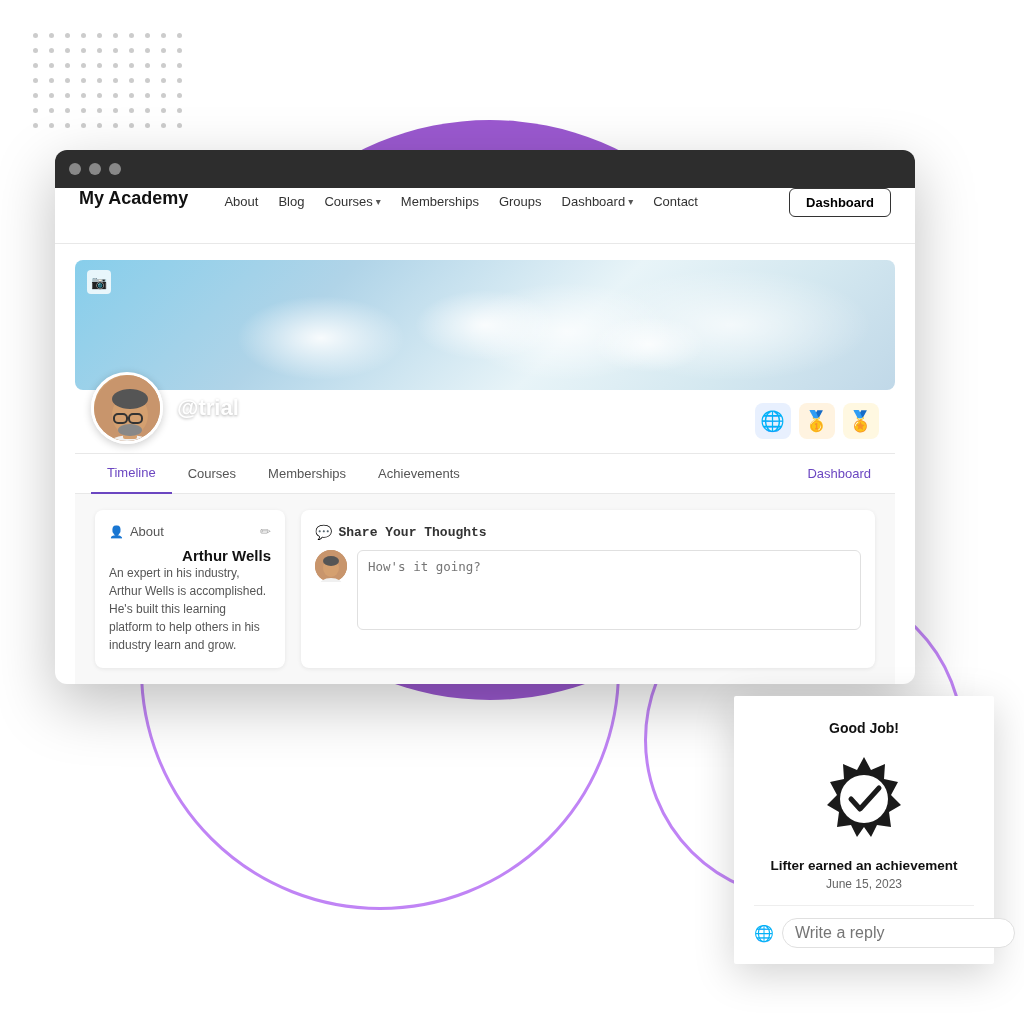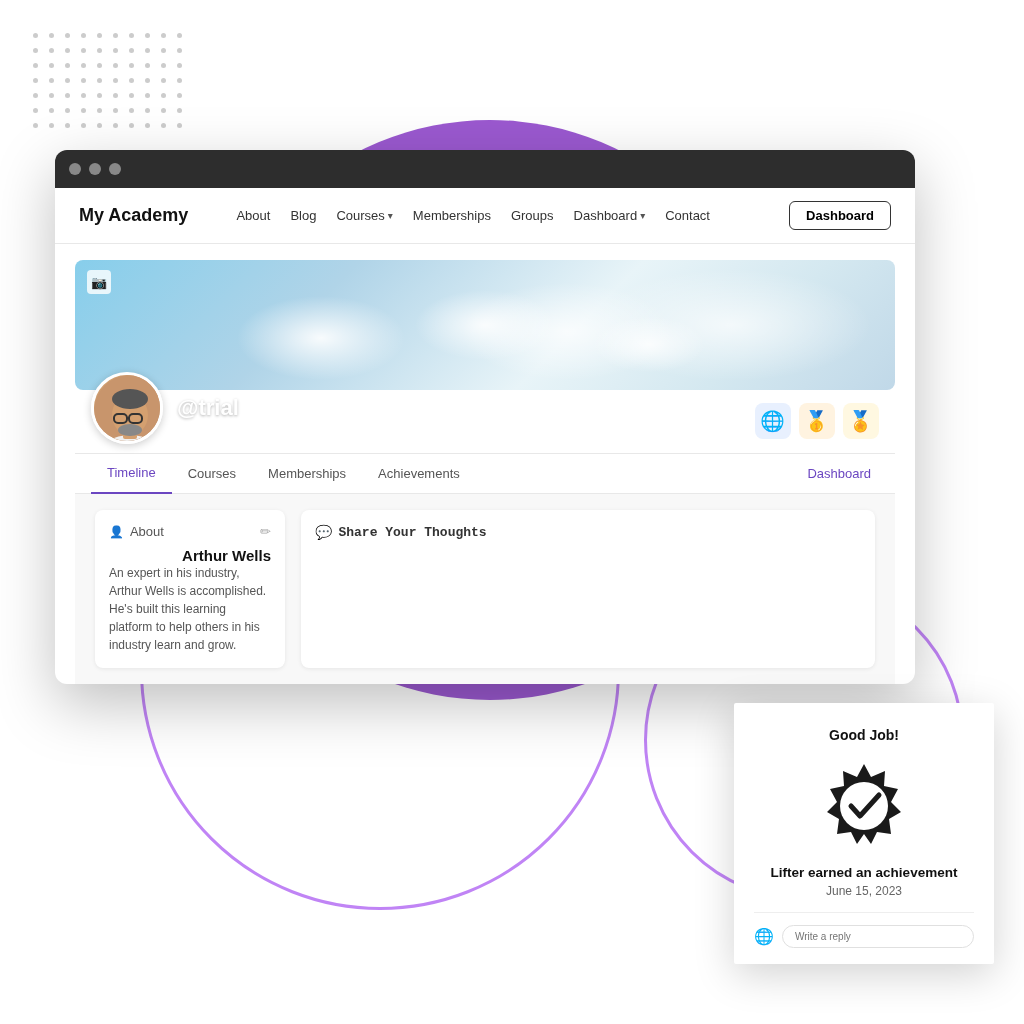--- a/index.html
+++ b/index.html
@@ -115,23 +115,23 @@
       border-radius: 50%;
       background: #888;
     }
 
     
     .navbar {
       background: #fff;
       padding: 0 24px;
       height: 56px;
       display: flex;
-      align-items: center;
+      align-items: flex-start;
       border-bottom: 1px solid #e8e8e8;
-      gap: 12px;
+      gap: 0;
     }
 
     .nav-brand {
       font-size: 18px;
       font-weight: 800;
       color: #111;
       margin-right: 28px;
       white-space: nowrap;
     }
 
@@ -456,21 +456,21 @@
     .reply-icon {
       font-size: 16px;
       color: #888;
     }
 
     .reply-input {
       flex: 1;
       border: 1px solid #e0e0e0;
       border-radius: 16px;
       padding: 5px 12px;
-      font-size: 10px;
+      font-size: 16px;
       color: #aaa;
       outline: none;
     }
 
     
     .user-icon-sm {
       font-size: 12px;
       color: #888;
     }
   </style>
@@ -681,20 +681,31 @@
         </div>
         <div class="about-name">Arthur Wells</div>
         <div class="about-bio">An expert in his industry, Arthur Wells is accomplished. He's built this learning platform to help others in his industry learn and grow.</div>
       </div>
 
       <div class="share-card">
         <div class="share-header">
           <span style="font-size:14px;color:#888;">💬</span>
           <span class="share-title">Share Your Thoughts</span>
         </div>
+        <div class="share-input-row">
+          <div class="share-avatar">
+            <svg viewBox="0 0 32 32" width="32" height="32">
+              <rect width="32" height="32" rx="16" fill="#c8956c"></rect>
+              <ellipse cx="16" cy="18" rx="8" ry="9" fill="#d4a070"></ellipse>
+              <ellipse cx="16" cy="11" rx="8" ry="5" fill="#555"></ellipse>
+              <ellipse cx="16" cy="36" rx="12" ry="8" fill="#f0f0f0"></ellipse>
+            </svg>
+          </div>
+          <textarea class="share-textarea" placeholder="How's it going?" style=""></textarea>
+        </div>
       </div>
 
     </div>
   </div>
 </div>
 
 <div class="achievement-card">
   <div class="achievement-title">Good Job!</div>
 
   <div class="achievement-badge">

